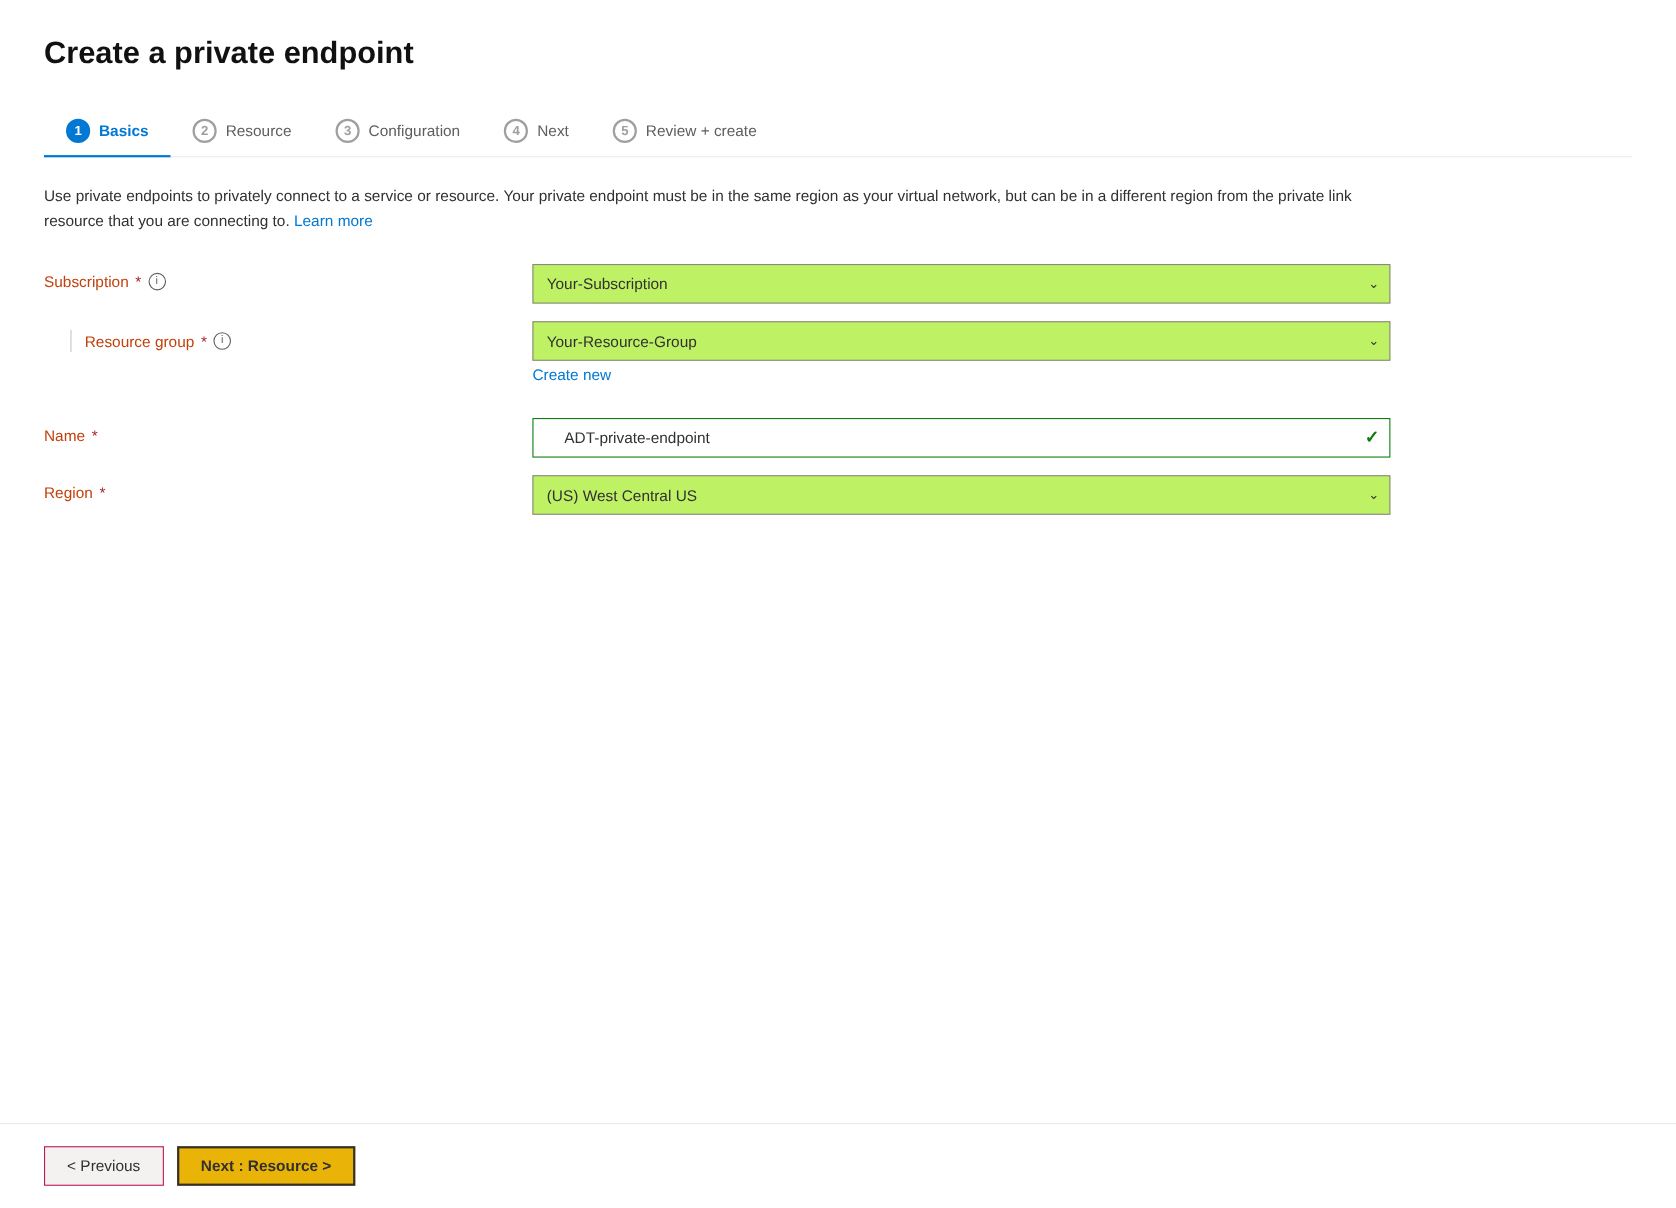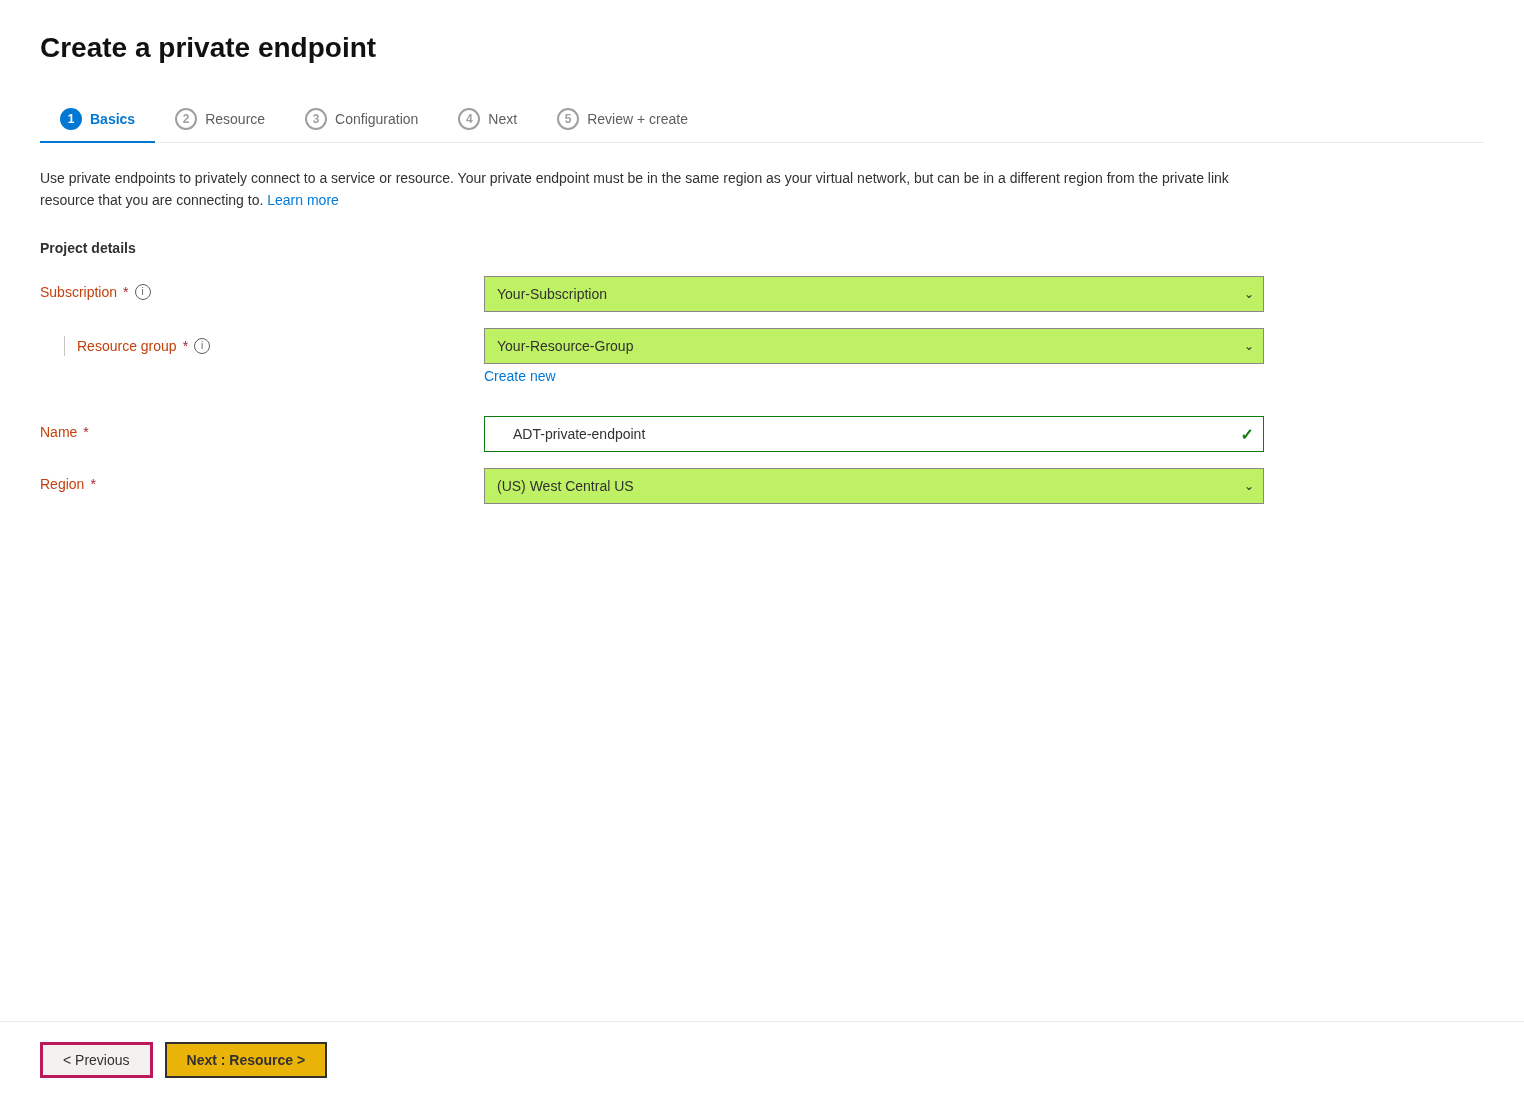--- a/index.html
+++ b/index.html
@@ -196,21 +196,21 @@
       position: fixed;
       bottom: 0;
       left: 0;
       right: 0;
       background: #ffffff;
     }
     .btn-previous {
       height: 36px;
       padding: 0 20px;
       background: #f3f2f1;
-      border: 3px solid #be185d;
+      border: 1px solid #be185d;
       color: #323130;
       font-size: 14px;
       cursor: pointer;
       display: flex;
       align-items: center;
     }
     .btn-next {
       height: 36px;
       padding: 0 20px;
       background: #eab308;
@@ -263,21 +263,20 @@
       <span>Review + create</span>
     </div>
   </div>
 
   <p class="description-text">
     <span>Use private endpoints to privately connect to a service or resource. Your private endpoint must be in the same region as your virtual network, but can be in a different region from the private link resource that you are connecting to. </span>
     <a class="learn-more-link">Learn more</a>
   </p>
 
   <div class="form-section">
-    <div class="section-title">Project details</div>
 
     <div class="form-row">
       <div class="form-label-col">
         <span class="form-label">Subscription</span>
         <span class="required-star">*</span>
         <div class="info-icon">i</div>
       </div>
       <div class="form-control-col">
         <div class="dropdown-wrapper">
           <select>

